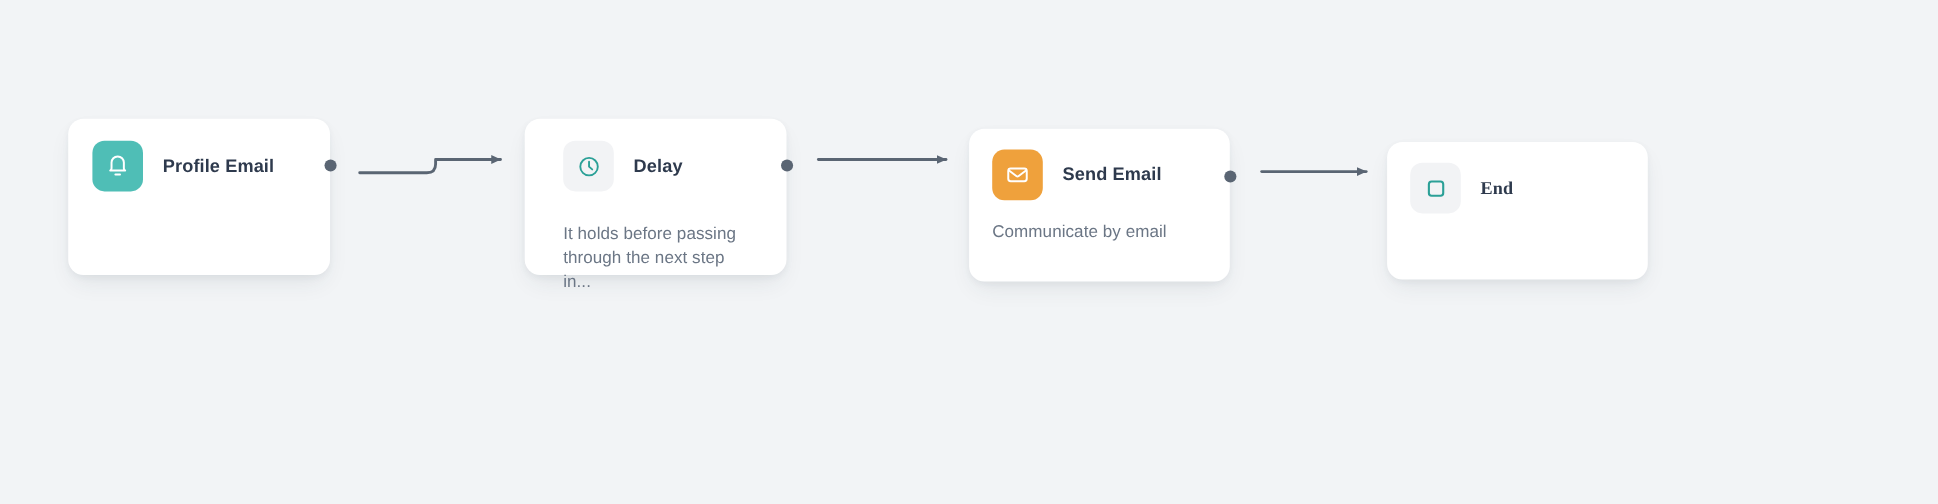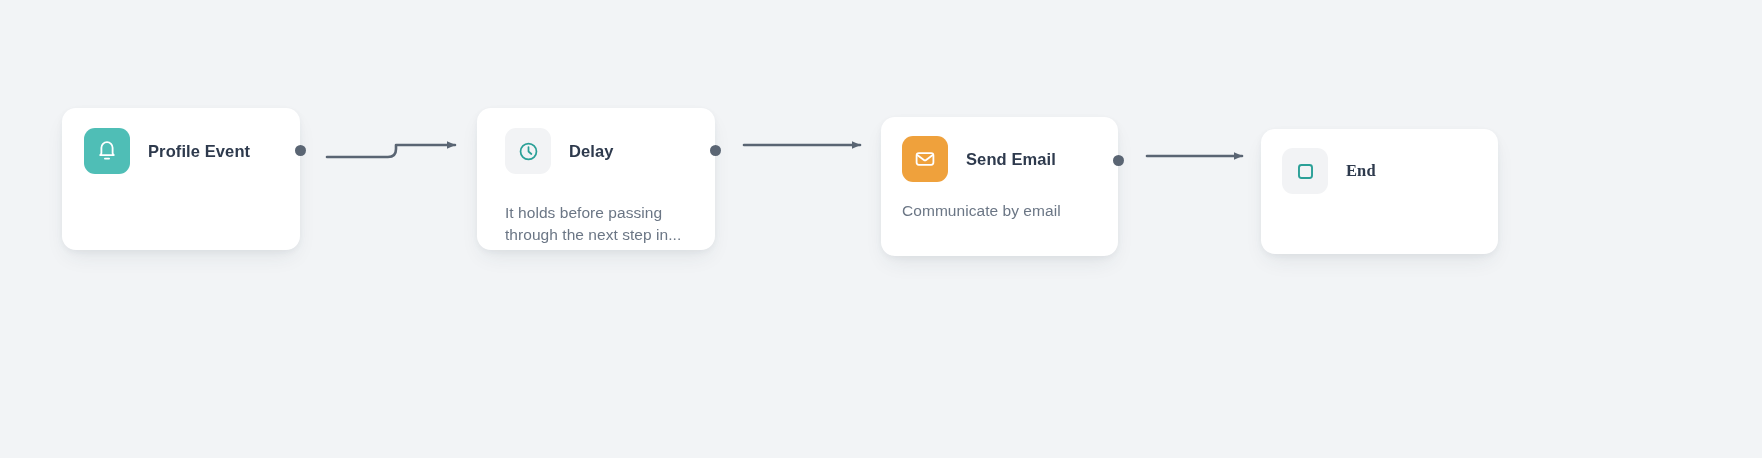--- a/index.html
+++ b/index.html
@@ -86,21 +86,21 @@
 
   
   #node-profile-event {
     left: 62px;  top: 108px;  width: 238px; height: 142px;
     padding: 20px 22px;
   }
   #node-profile-event .node-port { right: -5.5px; top: 37px; }
 
   #node-delay {
     left: 477px; top: 108px; width: 238px; height: 142px;
-    padding: 20px 28px;
+    padding: 20px 35px;
   }
   #node-delay .node-port { right: -5.5px; top: 37px; }
 
   #node-send-email {
     left: 881px; top: 117px; width: 237px; height: 139px;
     padding: 19px 21px;
   }
   #node-send-email .node-port { right: -5.5px; top: 38px; }
 
   #node-end {
@@ -134,21 +134,21 @@
   </svg>
 
   <div class="node-card" id="node-profile-event">
     <div class="node-head">
       <div class="node-icon" style="background:#4fbeb6;">
         <svg width="22" height="24" viewBox="0 0 22 24" fill="none">
           <path d="M11 3.2c-3.2 0-5.6 2.5-5.6 5.6v5.1c0 .6-.2 1.1-.6 1.5l-.6.7h13.6l-.6-.7c-.4-.4-.6-.9-.6-1.5V8.8c0-3.1-2.4-5.6-5.6-5.6z" stroke="#ffffff" stroke-width="1.8" stroke-linejoin="round"></path>
           <path d="M8.9 19.6h4.2" stroke="#ffffff" stroke-width="1.8" stroke-linecap="round"></path>
         </svg>
       </div>
-      <div class="node-title">Profile Event</div>
+      <div class="node-title">Profile Email</div>
     </div>
     <div class="node-port"></div>
   </div>
 
   <div class="node-card" id="node-delay">
     <div class="node-head">
       <div class="node-icon" style="background:#f2f3f5;">
         <svg width="23" height="23" viewBox="0 0 24 24" fill="none">
           <circle cx="12" cy="12" r="8.3" stroke="#2ba097" stroke-width="1.8"></circle>
           <path d="M12 7.3V12l3 2.6" stroke="#2ba097" stroke-width="1.8" stroke-linecap="round" stroke-linejoin="round"></path>

